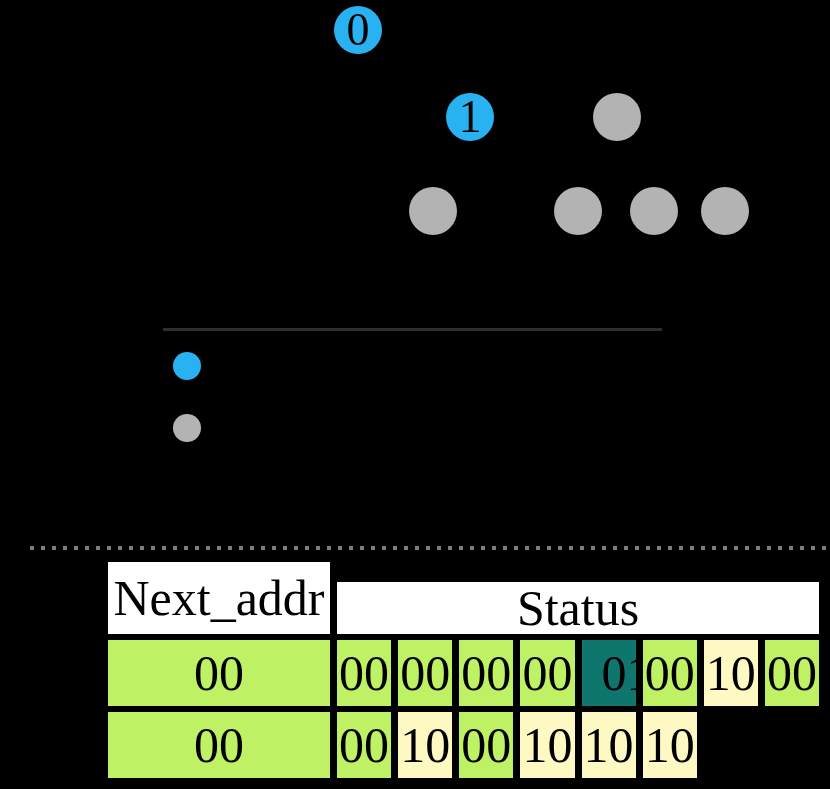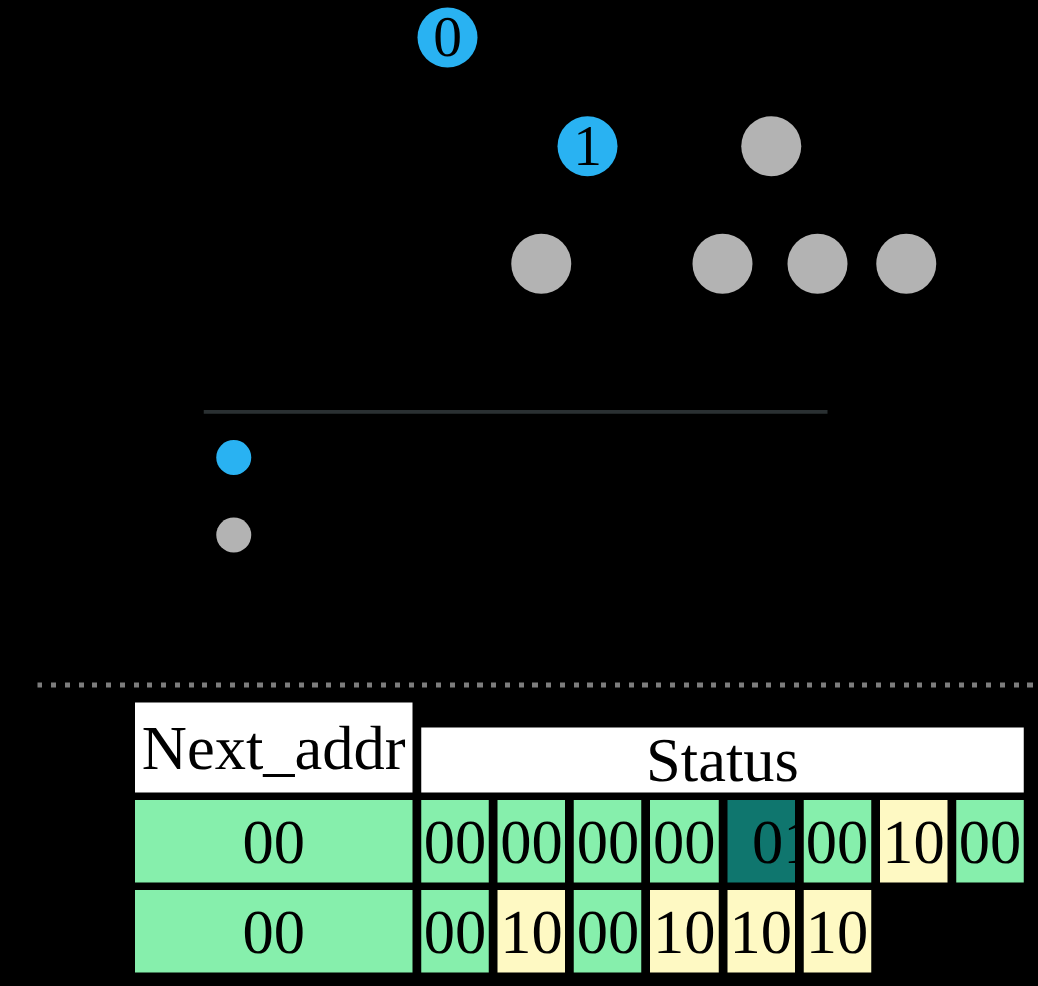--- a/index.html
+++ b/index.html
@@ -72,21 +72,21 @@
     display: flex;
     align-items: center;
     justify-content: center;
     font-size: 50px;
     line-height: 1;
     overflow: hidden;
     white-space: nowrap;
   }
   .tcell[data-hl="blue"]  { background: #0f766e; padding-left: 36px; }
   .tcell[data-hl="gray"]  { background: #fef9c3; }
-  .tcell[data-hl="white"] { background: #86efac; }
+  .tcell[data-hl="white"] { background: #bef264; }
   .hdr-status { grid-column: 2 / span 8; margin-top: 20px; }
 </style>
 </head>
 <body>
 
 <div class="canvas">
 
   <div class="tree">
     <div class="node" style="left:334px; top:6px;" data-color="blue">0</div>
     <div class="node" style="left:446px; top:93px;" data-color="blue">1</div>

